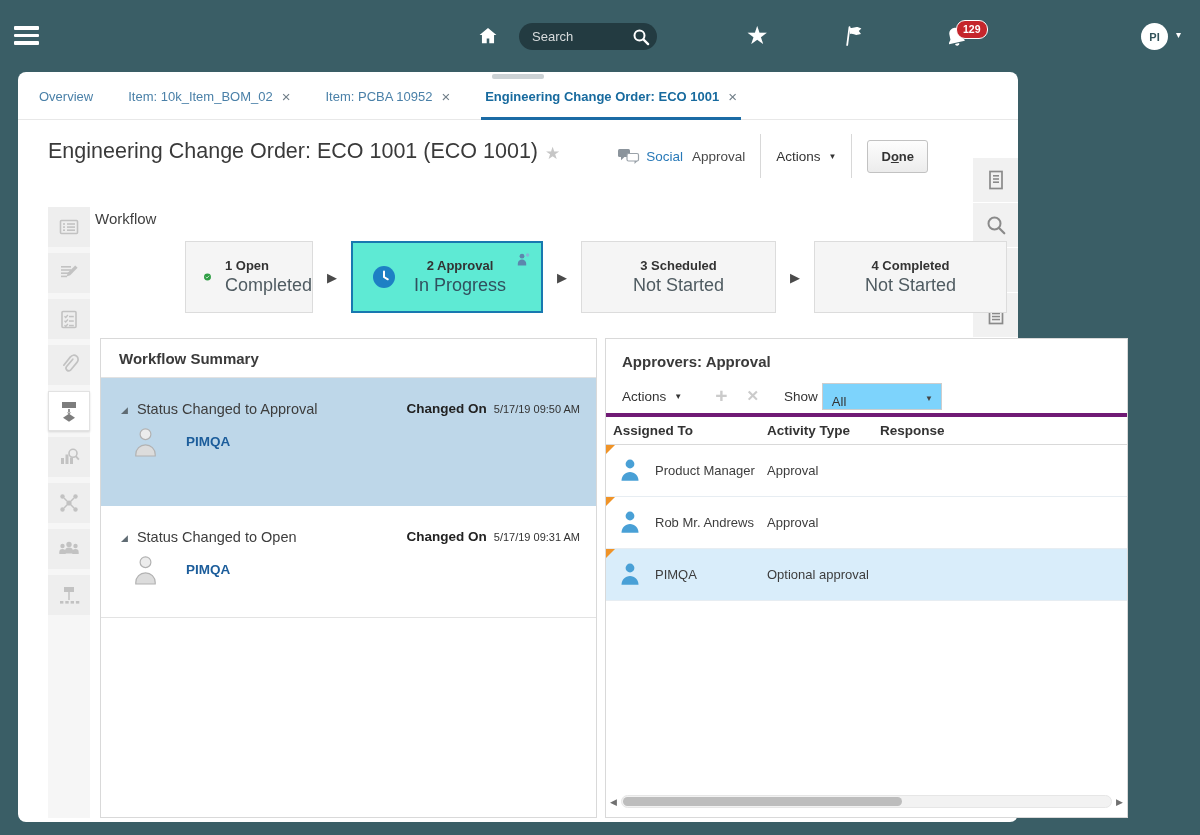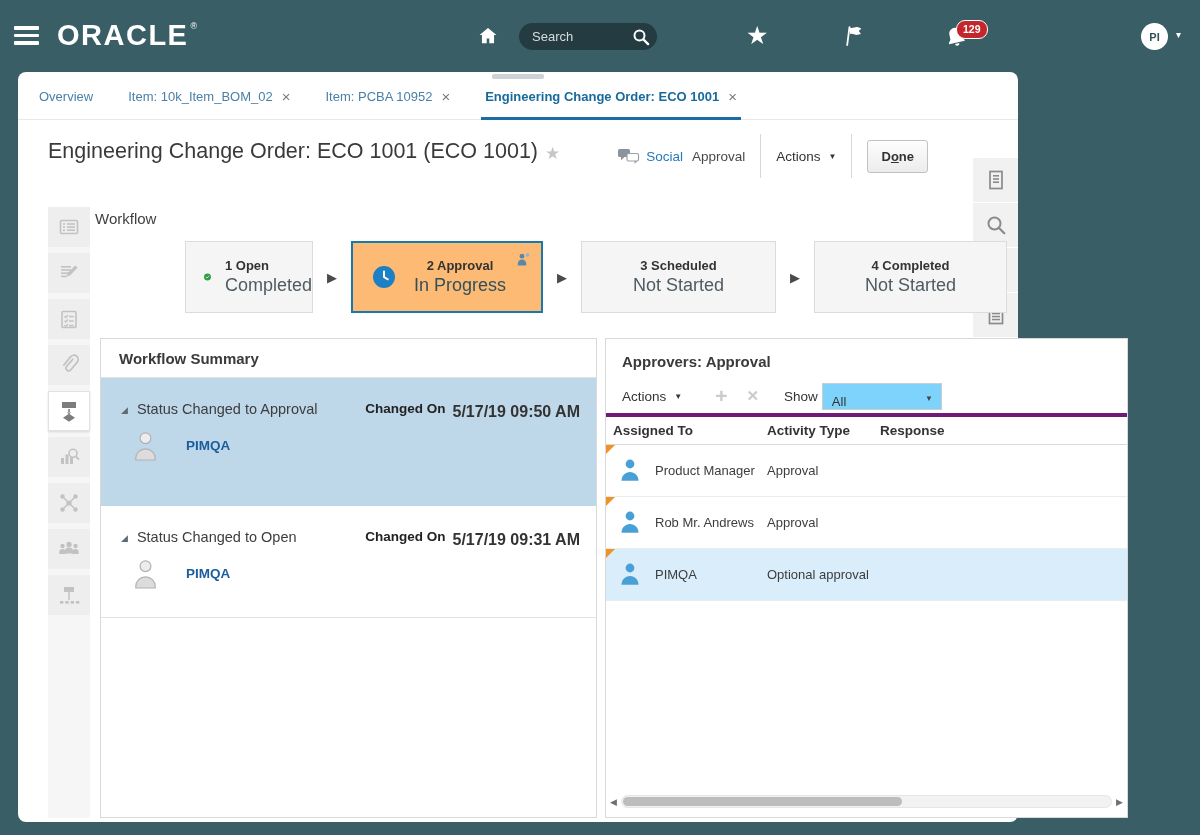--- a/index.html
+++ b/index.html
@@ -56,42 +56,42 @@
   .right-rail { position:absolute; right:0; top:86px; width:45px; }
   .rrcell { width:45px; height:45px; background:#f1f1f1; border-bottom:1px solid #ffffff; display:flex; align-items:center; justify-content:center; color:#8a8a8a; cursor:pointer; }
 
   
   .wf-title { position:absolute; left:77px; top:138px; font-size:15px; color:#3f3f3f; }
   .steps { position:absolute; left:167px; top:169px; height:72px; display:flex; align-items:center;gap:9px; }
   .step { height:72px; background:#f5f5f5; border:1px solid #dcdcdc; display:flex; align-items:center; cursor:pointer; }
   .step .sn { font-size:13px; font-weight:700; color:#333; white-space:nowrap; }
   .step .ss { font-size:18px; color:#4f5b61; margin-top:2px; white-space:nowrap; }
   .s1 { width:128px; padding-left:18px; gap:14px; }
-  .s2 { width:192px; background:#fdba74; border:2px solid #1878b0; padding-left:20px; gap:14px; position:relative; }
+  .s2 { width:192px; background:#5eead4; border:2px solid #1878b0; padding-left:20px; gap:14px; position:relative; }
   .s2 .stx { flex:1; text-align:center; padding-right:30px; }
   .s2 .ss { color:#31505e; }
   .mini { position:absolute; top:9px; right:10px; display:flex; }
   .s3 { width:195px; } .s4 { width:193px; }
   .s3 .stx, .s4 .stx { margin:0 auto; text-align:center; }
   .sarrow { color:#4a4a4a; font-size:13px; margin:0 5px; }
 
   
   .panel { position:absolute; top:266px; bottom:4px; background:#fff; border:1px solid #d9d9d9; }
   .summary-panel { left:82px; width:497px; }
   .approvers-panel { left:587px; width:523px; }
 
   .phead { height:39px; line-height:39px; padding-left:18px; font-size:15px; font-weight:700; color:#3a3a3a; border-bottom:1px solid #e2e2e2; }
   .entry { padding:23px 16px 0 20px; height:128px; }
   .entry.hl { background:#bed7e9; }
   .entry.e2 { height:112px; border-bottom:1px solid #e3e3e3; }
   .erow1 { display:flex; align-items:flex-start; }
   .etri { color:#5f6b73; font-size:9px; margin:4px 9px 0 0; cursor:pointer; }
   .eevent { font-size:14.5px; color:#3d3d3d; }
   .elabel { margin-left:auto; font-size:13.5px; font-weight:700; color:#222; white-space:nowrap; }
-  .etime { font-size:16px; font-weight:700; color:#333; margin:2px 0 0 7px; white-space:nowrap; }
+  .etime { font-size:11px; font-weight:400; color:#333; margin:2px 0 0 7px; white-space:nowrap; }
   .erow2 { margin-top:9px; display:flex; align-items:center; gap:27px; padding-left:11px; }
   .euser { color:#1c5d9b; font-weight:700; font-size:13.5px; cursor:pointer; text-decoration:none; }
 
   .phead2 { padding:14px 0 0 16px; font-size:15px; font-weight:700; color:#3a3a3a; height:40px; }
   .ptools { display:flex; align-items:center; padding-left:16px; height:34px; }
   .actions2 { display:flex; align-items:center; gap:8px; font-size:13.5px; color:#333; cursor:pointer; }
   .tool { color:#cbcbcb; cursor:default; }
   .plus { margin-left:33px; font-size:21px; font-weight:700; }
   .cross { margin-left:19px; font-size:15px; font-weight:700; }
   .show-label { margin-left:25px; font-size:13.5px; color:#333; }
@@ -112,21 +112,20 @@
 </style>
 </head>
 <body>
 
 <header class="topbar">
   <div class="hamburger">
       <i></i>
       <i></i>
       <i></i>
     </div>
-  <div class="brand"><span>ORACLE</span><sup>®</sup></div>
   <div class="home">
     <svg width="22" height="22" viewBox="0 0 24 24">
         <path d="M12 3.2L2.8 11h2.6v9h5.2v-5.4h2.8V20h5.2v-9h2.6z" fill="#fff"></path>
       </svg>
   </div>
   <div class="search-pill">
     <input placeholder="Search" style="">
     <span style="display:flex;">
       <svg width="20" height="20" viewBox="0 0 20 20">
           <circle cx="8.5" cy="8.5" r="5" fill="none" stroke="#fff" stroke-width="2"></circle>

